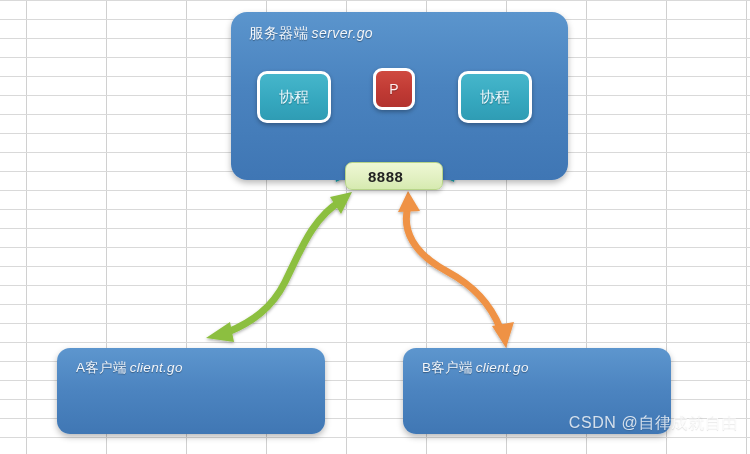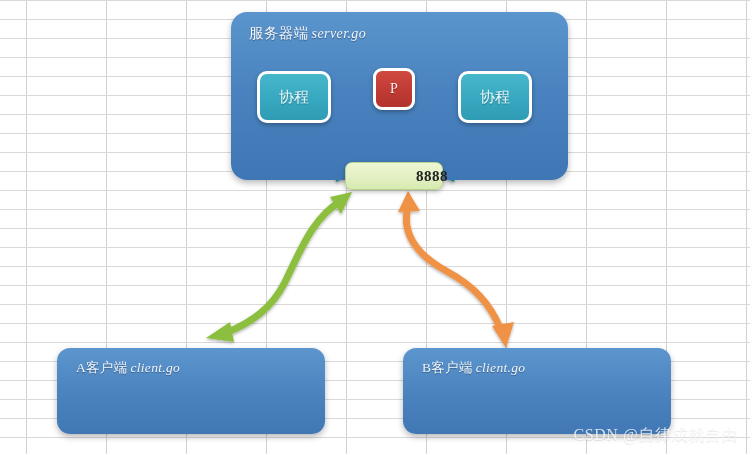--- a/index.html
+++ b/index.html
@@ -10,21 +10,21 @@
   #canvas {
     position: relative;
     width: 750px;
     height: 454px;
     overflow: hidden;
     background-color: #ffffff;
     background-image:
       repeating-linear-gradient(to bottom, #d9d9d9 0px, #d9d9d9 1px, transparent 1px, transparent 19px),
       repeating-linear-gradient(to right, #d0d0d0 0px, #d0d0d0 1px, transparent 1px, transparent 80px);
     background-position: 0px 0px, 26px 0px;
-    font-family: Liberation Serif, serif;
+    font-family: Liberation Sans, sans-serif;
   }
   #svg-layer {
     position: absolute;
     left: 0;
     top: 0;
     width: 750px;
     height: 454px;
   }
 
   
@@ -117,21 +117,20 @@
     display: flex;
     align-items: center;
     z-index: 8;
   }
   .port-box span {
     color: #222222;
     font-size: 15px;
     font-weight: bold;
     padding-left: 22px;
     letter-spacing: 0.5px;
-    margin-left: 48px;
   }
 
   
   .client-box {
     position: absolute;
     width: 268px;
     height: 86px;
     border-radius: 13px;
     background: linear-gradient(180deg, #5d96ce 0%, #4c84c0 48%, #4077b4 100%);
     box-shadow: 0 3px 6px rgba(0,0,0,0.28);
@@ -151,21 +150,21 @@
   }
   .client-label .mono-part {
     font-style: italic;
     padding-left: 3px;
   }
 
   
   .watermark {
     position: absolute;
     right: 12px;
-    bottom: 8px;
+    bottom: 20px;
     color: rgba(255,255,255,0.78);
     font-size: 16px;
     letter-spacing: 0.6px;
     z-index: 20;
     white-space: nowrap;
     text-shadow: 0 1px 1px rgba(0,0,0,0.12);
     mix-blend-mode: normal;
     margin-top: 32px;
   }
 </style>

